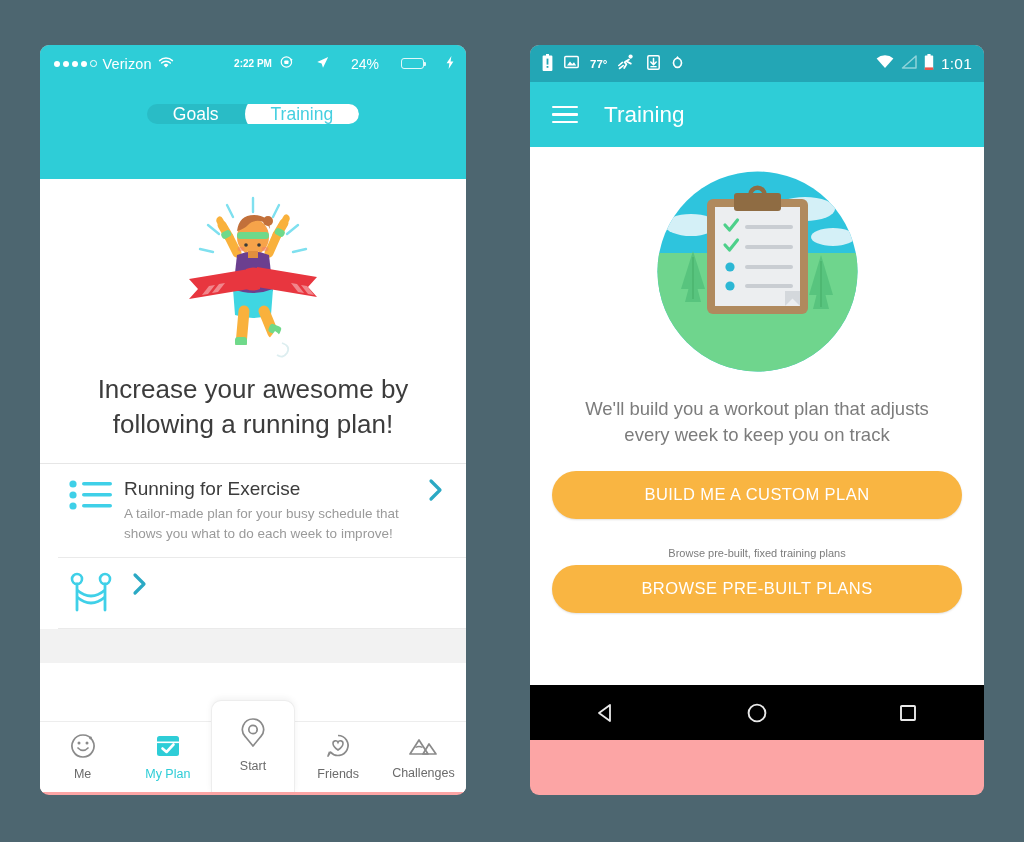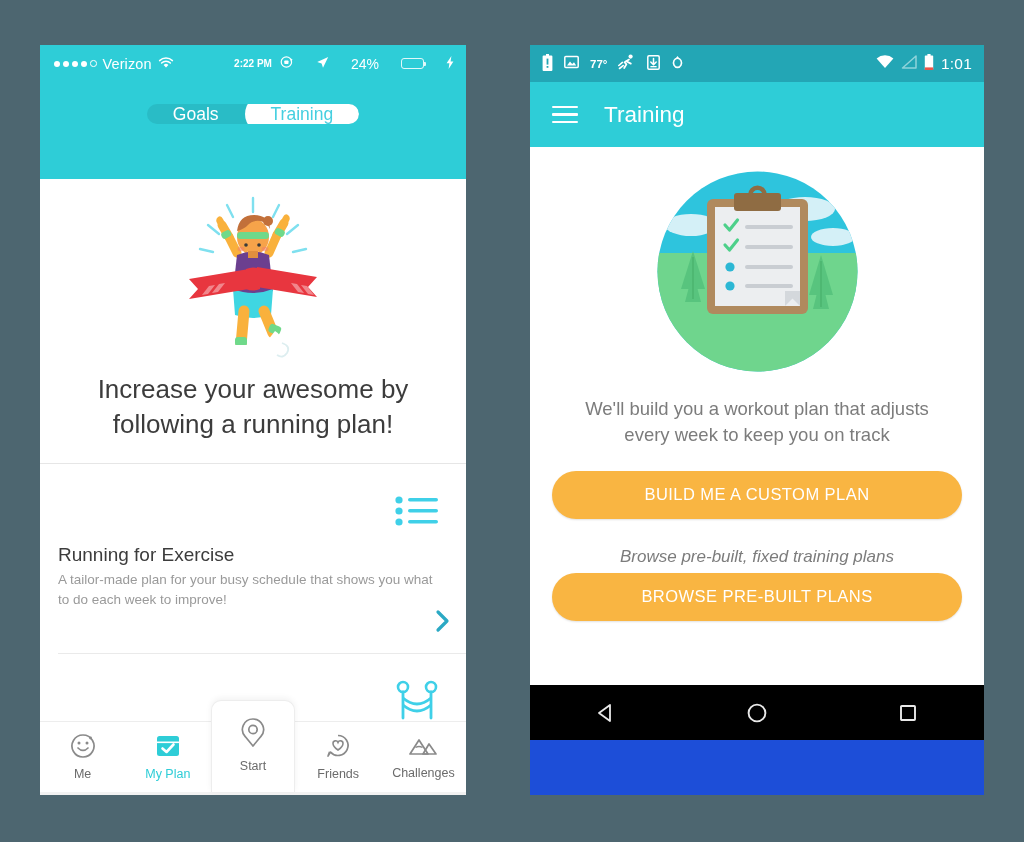--- a/index.html
+++ b/index.html
@@ -6,21 +6,21 @@
   body{
     width:1024px;height:842px;
     background:#4d6670;
     font-family:"Liberation Sans", sans-serif;
     overflow:hidden;
     position:relative;
   }
   .stage{position:absolute;inset:0;}
 
   
-  .phone{position:absolute;background:#1d4ed8;overflow:hidden;}
+  .phone{position:absolute;background:#fca5a5;overflow:hidden;border-radius:9px;}
   #ios-phone{left:40px;top:45px;width:426px;height:750px;}
   #android-phone{left:530px;top:45px;width:454px;height:750px;}
 
   
   .ios-status{
     height:37px;background:#2ecdd7;color:#fff;
     display:flex;align-items:center;
     font-size:14.5px;position:relative;
   }
   .ios-status-left{position:absolute;left:14px;display:flex;align-items:center;gap:6px;}
@@ -64,21 +64,21 @@
   .ios-body{background:#fff;height:613px;position:relative;}
   .hero{padding-top:14px;text-align:center;}
   .hero-illo{width:200px;height:165px;margin:0 auto;}
   .hero-text{
     font-size:26px;color:#3c3c3c;line-height:1.33;
     margin-top:14px;padding:0 30px;font-weight:300;
   }
   .divider{height:1px;background:#e6e6e6;margin:22px 0 0 0;}
 
   
-  .row{display:flex;align-items:flex-end;padding:14px 16px 14px 18px;background:#fff;flex-direction:column;}
+  .row{display:flex;align-items:flex-start;padding:14px 16px 14px 18px;background:#fff;}
   .row-icon{width:66px;flex:0 0 66px;display:flex;align-items:center;justify-content:center;}
   .row-main{flex:1;padding-right:8px;}
   .row-title{font-size:19px;color:#3c3c3c;font-weight:400;margin-bottom:4px;}
   .row-sub{font-size:13.5px;color:#9a9a9a;line-height:1.45;}
   .chevron{flex:0 0 30px;display:flex;justify-content:center;color:#2ba9c4;}
   .row-sep{height:1px;background:#eaeaea;margin-left:18px;}
 
   
   .ios-gray{background:#f2f2f2;height:34px;}
   .tabbar{
@@ -129,21 +129,21 @@
   }
   .btn{
     width:410px;height:48px;border-radius:24px;background:#f9b542;
     color:#fff;font-size:16.5px;letter-spacing:.45px;
     display:flex;align-items:center;justify-content:center;
     box-shadow:0 1px 2px rgba(0,0,0,.12);
   }
   #btn-build{margin-top:22px;}
   #btn-browse{margin-top:6px;}
   .and-subtext{
-    font-size:17px;color:#7c7c7c;margin-top:28px;text-align:left;font-weight:300;font-style:italic;
+    font-size:11px;color:#7c7c7c;margin-top:28px;text-align:left;font-weight:300;
   }
   .and-nav{
     position:absolute;left:0;right:0;bottom:0;height:55px;background:#000;
     display:flex;align-items:center;justify-content:space-around;
   }
   .navbtn{width:60px;display:flex;align-items:center;justify-content:center;}
 </style>
 </head>
 <body>
 

